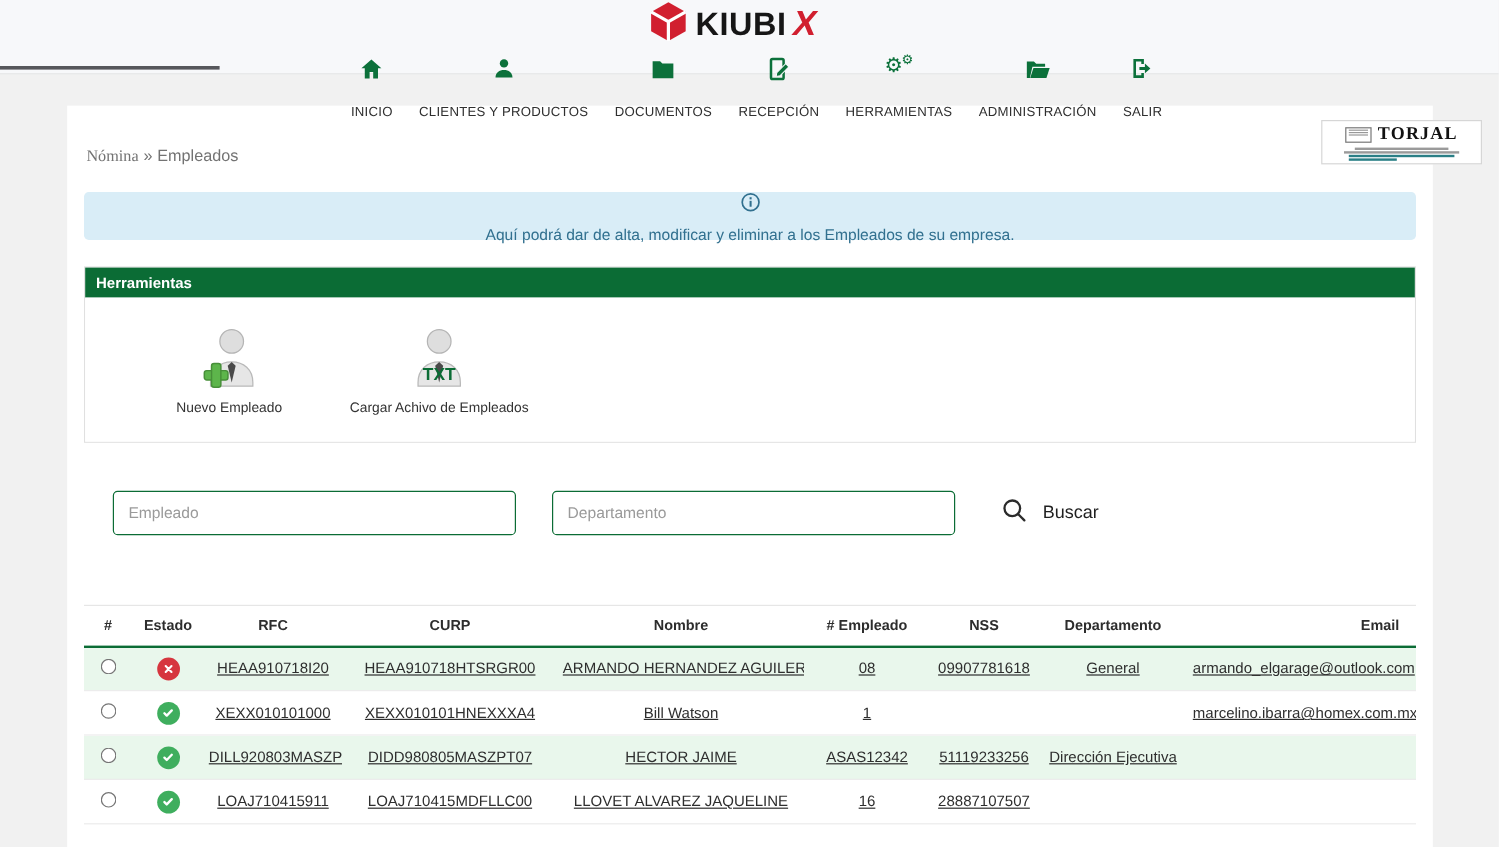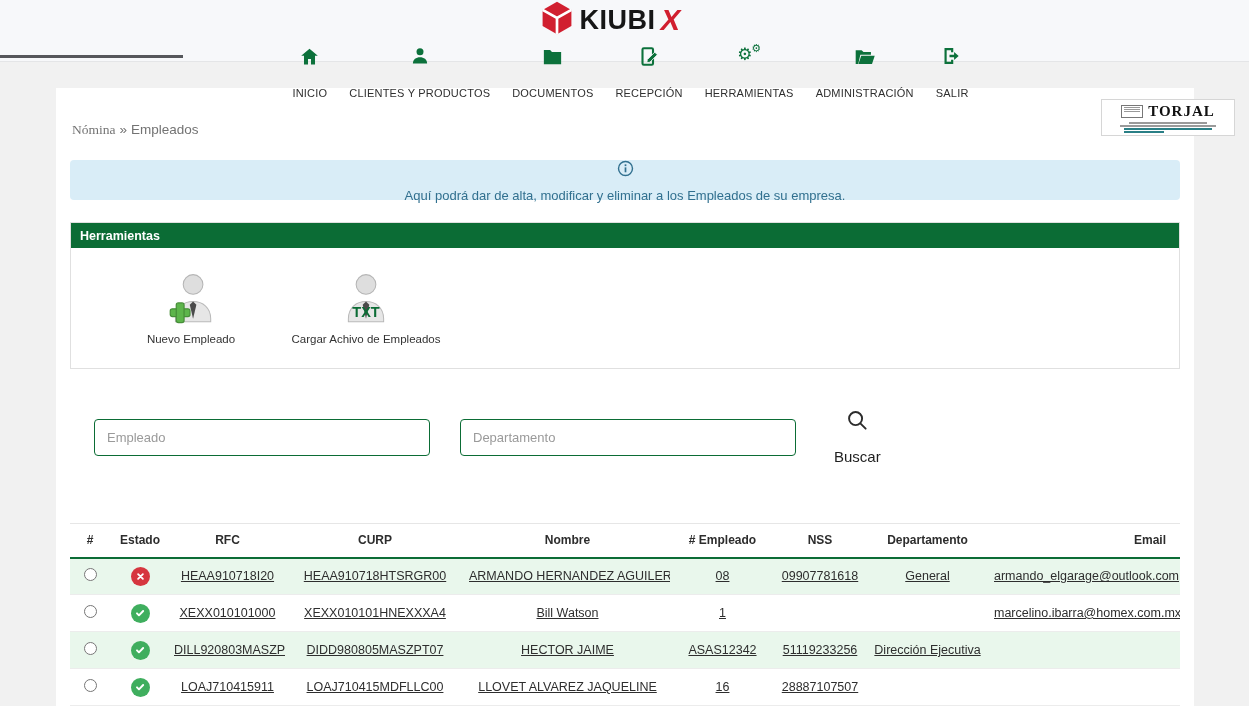--- a/index.html
+++ b/index.html
@@ -75,21 +75,21 @@
 
   
   .search-row { margin-top: 40px; display: flex; align-items: center; padding-left: 24px; }
   .search-input {
     width: 336px; height: 37px; border: 1px solid #0b6c35; border-radius: 4px;
     padding: 0 12px; font-size: 13px; color: #333; outline: none;
     font-family: "Liberation Sans", sans-serif; background: #fff;
   }
   .search-input::placeholder { color: #9a9a9a; }
   .search-input + .search-input { margin-left: 30px; }
-  .search-btn { display: flex; align-items: center; gap: 12px; margin-left: 38px; cursor: pointer; flex-direction: column; }
+  .search-btn { display: flex; align-items: center; gap: 12px; margin-left: 38px; cursor: pointer; }
   .search-btn-label { font-size: 15px; color: #1f1f1f; }
 
   
   .emp-table { margin-top: 58px; width: 100%; border-collapse: collapse; border-top: 1px solid #e6e6e6; table-layout: fixed; }
   .emp-table th {
     height: 34px; font-size: 12px; font-weight: bold; color: #2d2d2d;
     border-bottom: 2px solid #0b6c35; text-align: center; padding: 0 4px;
   }
   .emp-table td { height: 37px; font-size: 12.5px; color: #2e2e2e; text-align: center; padding: 0 4px; border-bottom: 1px solid #ececec; overflow: hidden; white-space: nowrap; text-decoration: underline; }
   .emp-table td.email-cell, .emp-table th.email-col { text-align: right; padding-right: 14px; }

